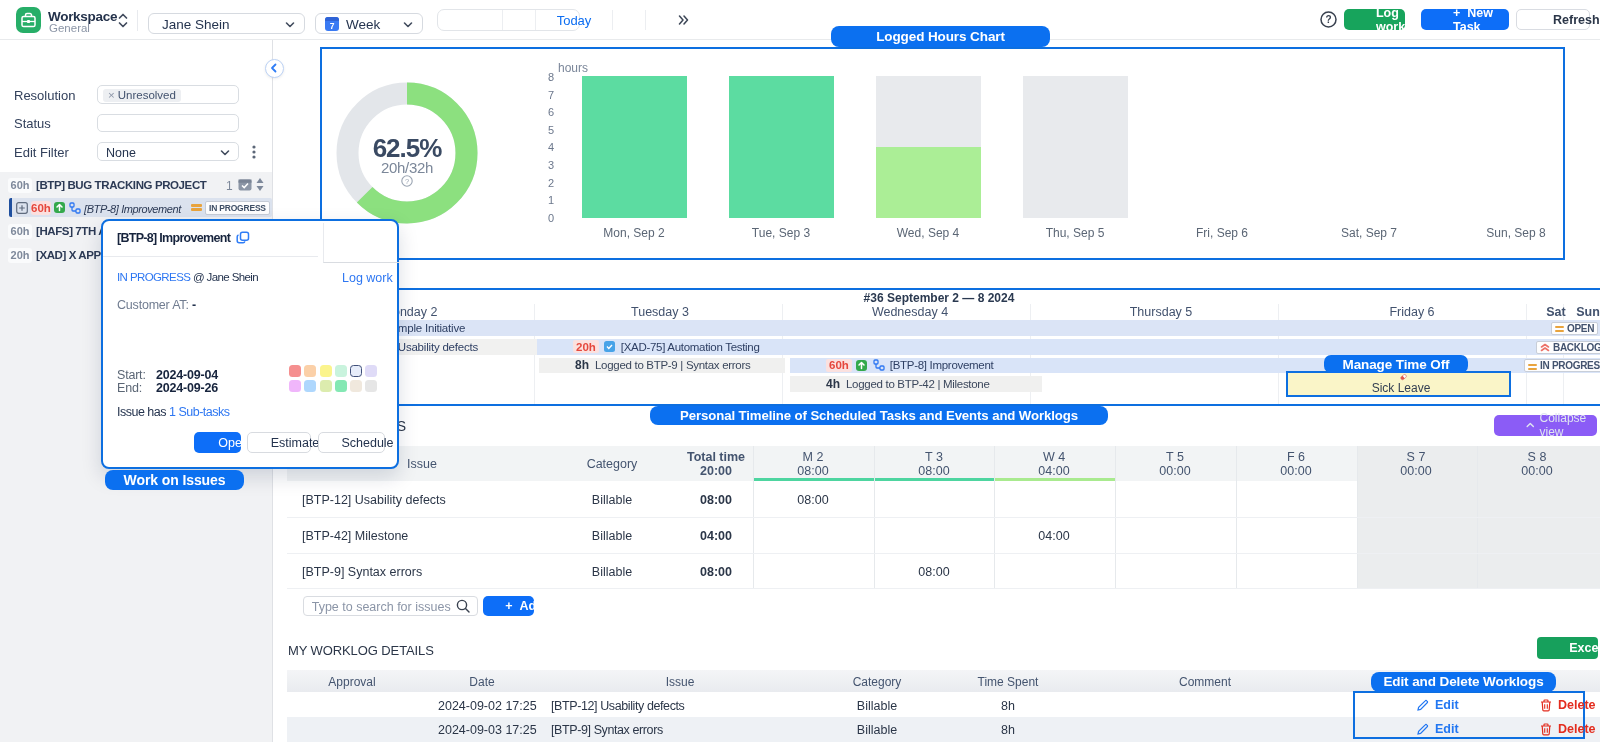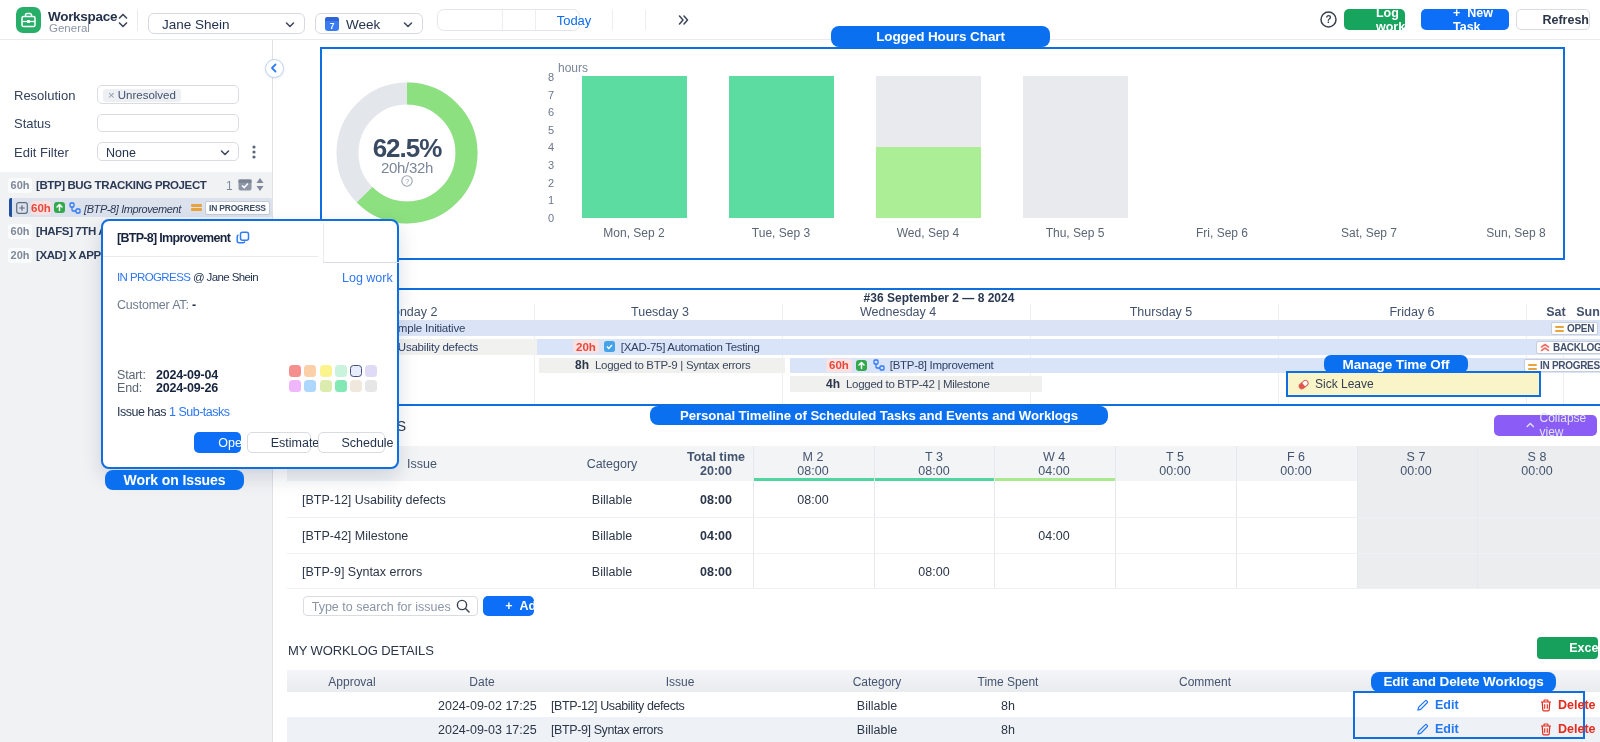--- a/index.html
+++ b/index.html
@@ -78,21 +78,21 @@
         </svg>
     </div>
   </div>
 
   <svg class="ab" style="left:1320px;top:11px;" width="17" height="17" viewBox="0 0 17 17">
     <circle cx="8.5" cy="8.5" r="7.5" fill="none" stroke="#39414f" stroke-width="1.5"></circle>
     <text x="8.5" y="12" text-anchor="middle" font-size="10" font-weight="bold" fill="#39414f" font-family="Liberation Sans">?</text>
   </svg>
   <div class="ab flex" style="left:1344px;top:9px;width:61px;height:21px;background:#17a45c;border-radius:5px;color:#fff;font-size:12.5px;font-weight:bold;justify-content:center;">Log work</div>
   <div class="ab flex" style="left:1421px;top:9px;width:88px;height:21px;background:#0d6ef8;border-radius:5px;color:#fff;font-size:12.5px;font-weight:bold;justify-content:center;">+&nbsp; New Task</div>
-  <div class="ab flex" style="left:1516px;top:9px;width:74px;height:21px;background:#fff;border:1px solid #d9dce2;border-radius:5px;color:#2b3648;font-size:12.5px;font-weight:bold;justify-content:flex-end;">
+  <div class="ab flex" style="left:1516px;top:9px;width:74px;height:21px;background:#fff;border:1px solid #d9dce2;border-radius:5px;color:#2b3648;font-size:12.5px;font-weight:bold;justify-content:flex-start;">
     <svg width="12" height="12" viewBox="0 0 12 12" style="margin-right:4px;">
       <path d="M10.2 4.6 A4.6 4.6 0 0 0 2.3 3.1 M1.8 7.4 A4.6 4.6 0 0 0 9.7 8.9" fill="none" stroke="#2b3648" stroke-width="1.4"></path>
       <path d="M1.6 0.8 L2.3 3.4 L4.9 2.8 Z" fill="#2b3648"></path>
       <path d="M10.4 11.2 L9.7 8.6 L7.1 9.2 Z" fill="#2b3648"></path>
     </svg>
     Refresh</div>
 </div>
 
 <div class="ab" style="left:0;top:40px;width:273px;height:702px;background:#fff;border-right:1px solid #dfe1e5;z-index:10;">
   <div class="ab" style="left:0;top:132px;width:272px;height:570px;background:#f1f2f4;"></div>
@@ -208,21 +208,21 @@
 
   <div class="ab" style="left:245px;top:14px;width:1px;height:101px;background:#edeff2;"></div>
   <div class="ab" style="left:493px;top:14px;width:1px;height:101px;background:#edeff2;"></div>
   <div class="ab" style="left:741px;top:14px;width:1px;height:101px;background:#edeff2;"></div>
   <div class="ab" style="left:989px;top:14px;width:1px;height:101px;background:#edeff2;"></div>
   <div class="ab" style="left:1237px;top:14px;width:1px;height:101px;background:#edeff2;"></div>
   <div class="ab" style="left:1274px;top:14px;width:1px;height:101px;background:#edeff2;"></div>
 
   <div class="ab" style="left:71px;top:15px;width:100px;text-align:center;font-size:12.5px;color:#42526e;">Monday 2</div>
   <div class="ab" style="left:321px;top:15px;width:100px;text-align:center;font-size:12.5px;color:#42526e;">Tuesday 3</div>
-  <div class="ab" style="left:571px;top:15px;width:100px;text-align:left;font-size:12.5px;color:#42526e;">Wednesday 4</div>
+  <div class="ab" style="left:571px;top:15px;width:100px;text-align:center;font-size:12.5px;color:#42526e;">Wednesday 4</div>
   <div class="ab" style="left:822px;top:15px;width:100px;text-align:center;font-size:12.5px;color:#42526e;">Thursday 5</div>
   <div class="ab" style="left:1073px;top:15px;width:100px;text-align:center;font-size:12.5px;color:#42526e;">Friday 6</div>
   <div class="ab" style="left:1237px;top:15px;width:60px;text-align:center;font-size:12.5px;color:#42526e;font-weight:bold;">Sat</div>
   <div class="ab" style="left:1269px;top:15px;width:60px;text-align:center;font-size:12.5px;color:#42526e;font-weight:bold;">Sun</div>
 
   <div class="ab" style="left:0;top:30px;width:1320px;height:15.5px;background:#dbe4f6;">
     <span class="ab" style="left:99px;top:2px;font-size:11.5px;letter-spacing:-0.2px;color:#2e3f63;">Simple Initiative</span>
   </div>
 
   <div class="ab" style="left:0;top:49px;width:250px;height:15.5px;background:#f1f1f0;overflow:hidden;">
@@ -277,21 +277,21 @@
   </div>
   <div class="ab flex" style="left:1235px;top:69px;height:13px;background:#fdfdfe;border:1px solid #c8ced8;border-radius:2px;padding:0 3px;font-size:10px;font-weight:bold;color:#42526e;letter-spacing:-0.3px;white-space:nowrap;">
     <span style="display:inline-block;width:9px;">
         <span style="display:block;width:9px;height:2px;background:#e8a33d;border-radius:1px;margin:2px 0;"></span>
         <span style="display:block;width:9px;height:2px;background:#e8a33d;border-radius:1px;"></span>
       </span>
     <span style="margin-left:3px;">IN PROGRESS</span>
   </div>
 </div>
 
-<div class="ab" style="left:1286px;top:371px;width:255px;height:26px;border:2.5px solid #0d6fe0;background:#faf5c8;z-index:8;display:flex;align-items:center;">
+<div class="ab" style="left:1286px;top:371px;width:225px;height:26px;border:2.5px solid #0d6fe0;background:#faf5c8;z-index:8;display:flex;align-items:center;flex-direction:column;">
   <svg style="margin-left:9px;" width="13" height="13" viewBox="0 0 13 13">
       <g transform="rotate(-40 6.5 6.5)">
         <rect x="1.5" y="4" width="10" height="5.4" rx="2.7" fill="#fff" stroke="#d46a60" stroke-width="1"></rect>
         <path d="M1.5 6.7 a 2.7 2.7 0 0 1 2.7 -2.7 h2.3 v5.4 h-2.3 a 2.7 2.7 0 0 1 -2.7 -2.7" fill="#e2574c"></path>
       </g>
     </svg>
   <span style="margin-left:5px;font-size:12px;color:#333f52;">Sick Leave</span>
 </div>
 <div class="tip" style="left:1324px;top:355px;width:144px;height:18px;z-index:41;border-radius:7px;">Manage Time Off</div>
 

